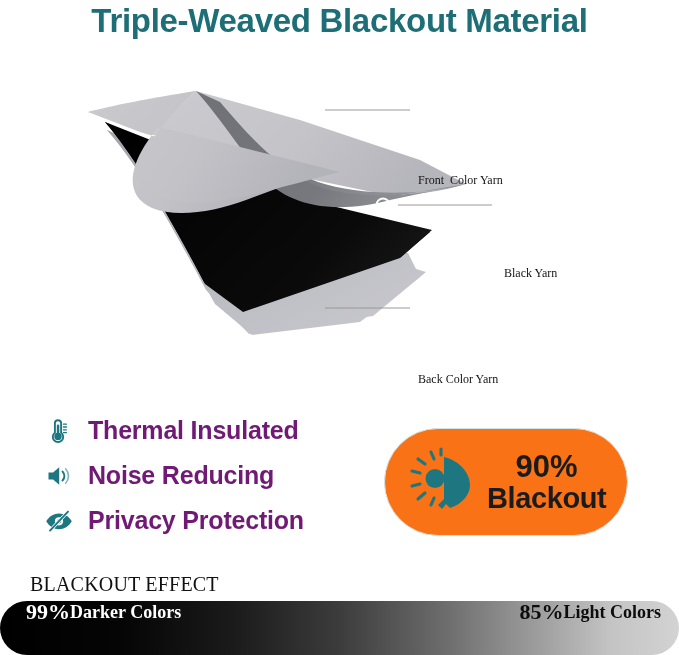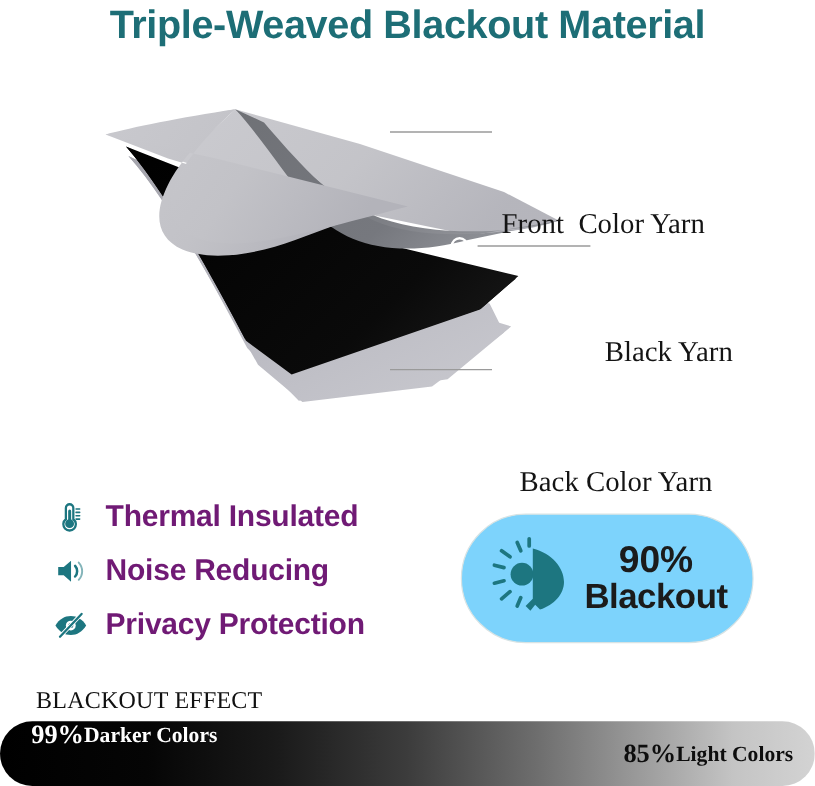--- a/index.html
+++ b/index.html
@@ -37,28 +37,28 @@
     left: 0;
     top: 72px;
     width: 679px;
     height: 290px;
   }
   .diagram svg { display: block; }
 
   .lead-label {
     position: absolute;
     font-family: "Liberation Serif", serif;
-    font-size: 24px;
+    font-size: 12px;
     color: #141414;
     white-space: pre;
     line-height: 1.18;
   }
   .lead-front { left: 418px; top: 101px; }
   .lead-high  { left: 504px; top: 180px; }
-  .lead-back  { left: 418px; top: 316px; margin-left: 15px; }
+  .lead-back  { left: 418px; top: 300px; }
 
   
   .features {
     position: absolute;
     left: 44px;
     top: 408px;
     width: 330px;
   }
   .feature-row {
     display: flex;
@@ -85,21 +85,21 @@
 
   
   .badge {
     position: absolute;
     left: 384px;
     top: 428px;
     width: 244px;
     height: 108px;
     border: 1.6px solid #d8e3e4;
     border-radius: 54px;
-    background: #7dd3fc;
+    background: #f97316;
     display: flex;
     align-items: center;
     box-sizing: border-box;
     padding-left: 18px;
   }
   .badge-icon {
     width: 76px;
     height: 72px;
     flex: 0 0 76px;
     display: flex;
@@ -149,21 +149,21 @@
     position: absolute;
     top: 601px;
     height: 54px;
     display: flex;
     flex-direction: row;
     justify-content: center;
     font-family: "Liberation Serif", serif;
     font-weight: bold;
   }
   .bar-left  { left: 26px;  align-items: flex-start; color: #ffffff; }
-  .bar-right { right: 18px; align-items: center;   color: #0d0d0d; }
+  .bar-right { right: 18px; align-items: flex-start;   color: #0d0d0d; }
   .bar-pct   { font-size: 22px; line-height: 1.0; }
   .bar-sub   { font-size: 18px; line-height: 1.25; }
 </style>
 </head>
 <body>
 
 <div class="title">Triple-Weaved Blackout Material</div>
 
 <div class="diagram">
   <svg width="679" height="290" viewBox="0 0 679 290" xmlns="http://www.w3.org/2000/svg">

